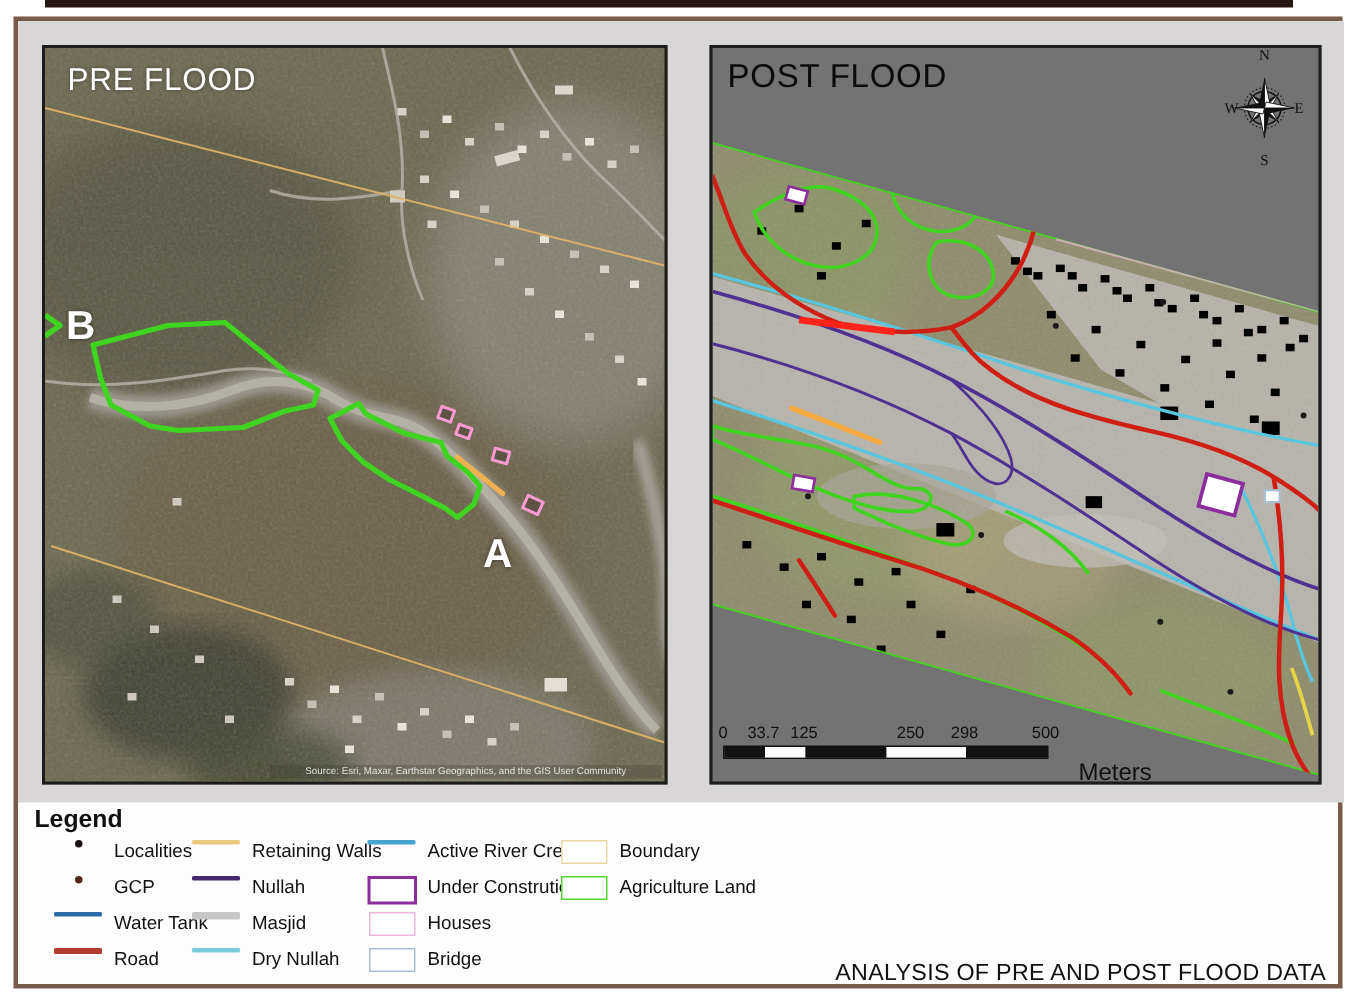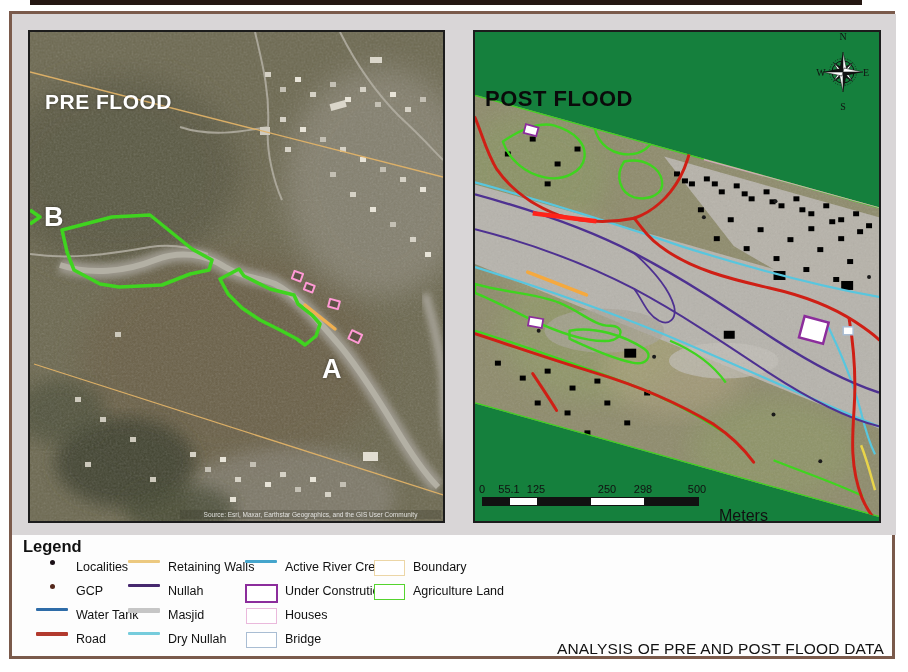--- a/index.html
+++ b/index.html
@@ -3,23 +3,23 @@
 <meta charset="utf-8">
 <style>
   html,body{margin:0;padding:0;background:#ffffff;}
   .page{position:relative;width:908px;height:672px;background:#ffffff;overflow:hidden;
         font-family:"Liberation Sans", sans-serif;}
   .top-bar{position:absolute;left:30px;top:0;width:832px;height:5px;}
   .frame{position:absolute;left:9px;top:11px;width:880px;height:642px;border:3px solid #7a5a4b;background:#fdfdfd;}
   .maps-bg{position:absolute;left:12px;top:14px;width:884px;height:521px;}
   .panel{position:absolute;border:2px solid #1c1c1c;overflow:hidden;}
   .panel-pre{left:28px;top:30px;width:413px;height:489px;background:#6d6951;}
-  .panel-post{left:473px;top:30px;width:404px;height:489px;background:#15803d;}
+  .panel-post{left:473px;top:30px;width:404px;height:489px;background:#737373;}
   .panel svg.mapart{position:absolute;left:0;top:0;width:100%;height:100%;}
-  .map-title{position:absolute;font-weight:bold;letter-spacing:.5px;white-space:nowrap;margin-top:48px;}
+  .map-title{position:absolute;font-weight:normal;letter-spacing:.5px;white-space:nowrap;}
   .title-pre{left:15px;top:10px;font-size:21px;color:#ffffff;text-shadow:0 0 3px rgba(0,0,0,.45);}
   .title-post{left:10px;top:6px;font-size:22px;color:#0a0a0a;}
   .marker{position:absolute;color:#ffffff;font-weight:bold;font-size:27px;text-shadow:0 0 3px rgba(0,0,0,.5);}
   .marker-b{left:14px;top:170px;}
   .marker-a{left:292px;top:322px;}
   .attribution{position:absolute;left:150px;right:2px;bottom:2px;font-size:6.5px;color:rgba(255,255,255,.8);
                text-align:center;background:rgba(50,50,40,.25);padding:1px 0;}
   
   .compass{position:absolute;left:815px;top:30px;width:56px;height:84px;}
   .compass text{font-family:"Liberation Serif", serif;font-size:10px;fill:#111;}
@@ -352,21 +352,21 @@
         <path d="M48,42 L28,42 L29,38 Z" fill="#fff" stroke="#111" stroke-width=".6"></path>
     </g>
     <text x="28" y="10" text-anchor="middle">N</text>
     <text x="28" y="80" text-anchor="middle">S</text>
     <text x="6" y="45.5" text-anchor="middle">W</text>
     <text x="51" y="45.5" text-anchor="middle">E</text>
   </svg>
 
   <div class="scalebar">
     <span class="tick" style="left:5px">0</span>
-    <span class="tick" style="left:32px">55.1</span>
+    <span class="tick" style="left:32px">33.7</span>
     <span class="tick" style="left:59px">125</span>
     <span class="tick" style="left:130px">250</span>
     <span class="tick" style="left:166px">298</span>
     <span class="tick" style="left:220px">500</span>
     <div class="sb-bar">
       <div class="sb-seg" style="width:27px;background:#111"></div>
       <div class="sb-seg" style="width:27px;background:#fff"></div>
       <div class="sb-seg" style="width:54px;background:#111"></div>
       <div class="sb-seg" style="width:53px;background:#fff"></div>
       <div class="sb-seg" style="width:54px;background:#111"></div>

